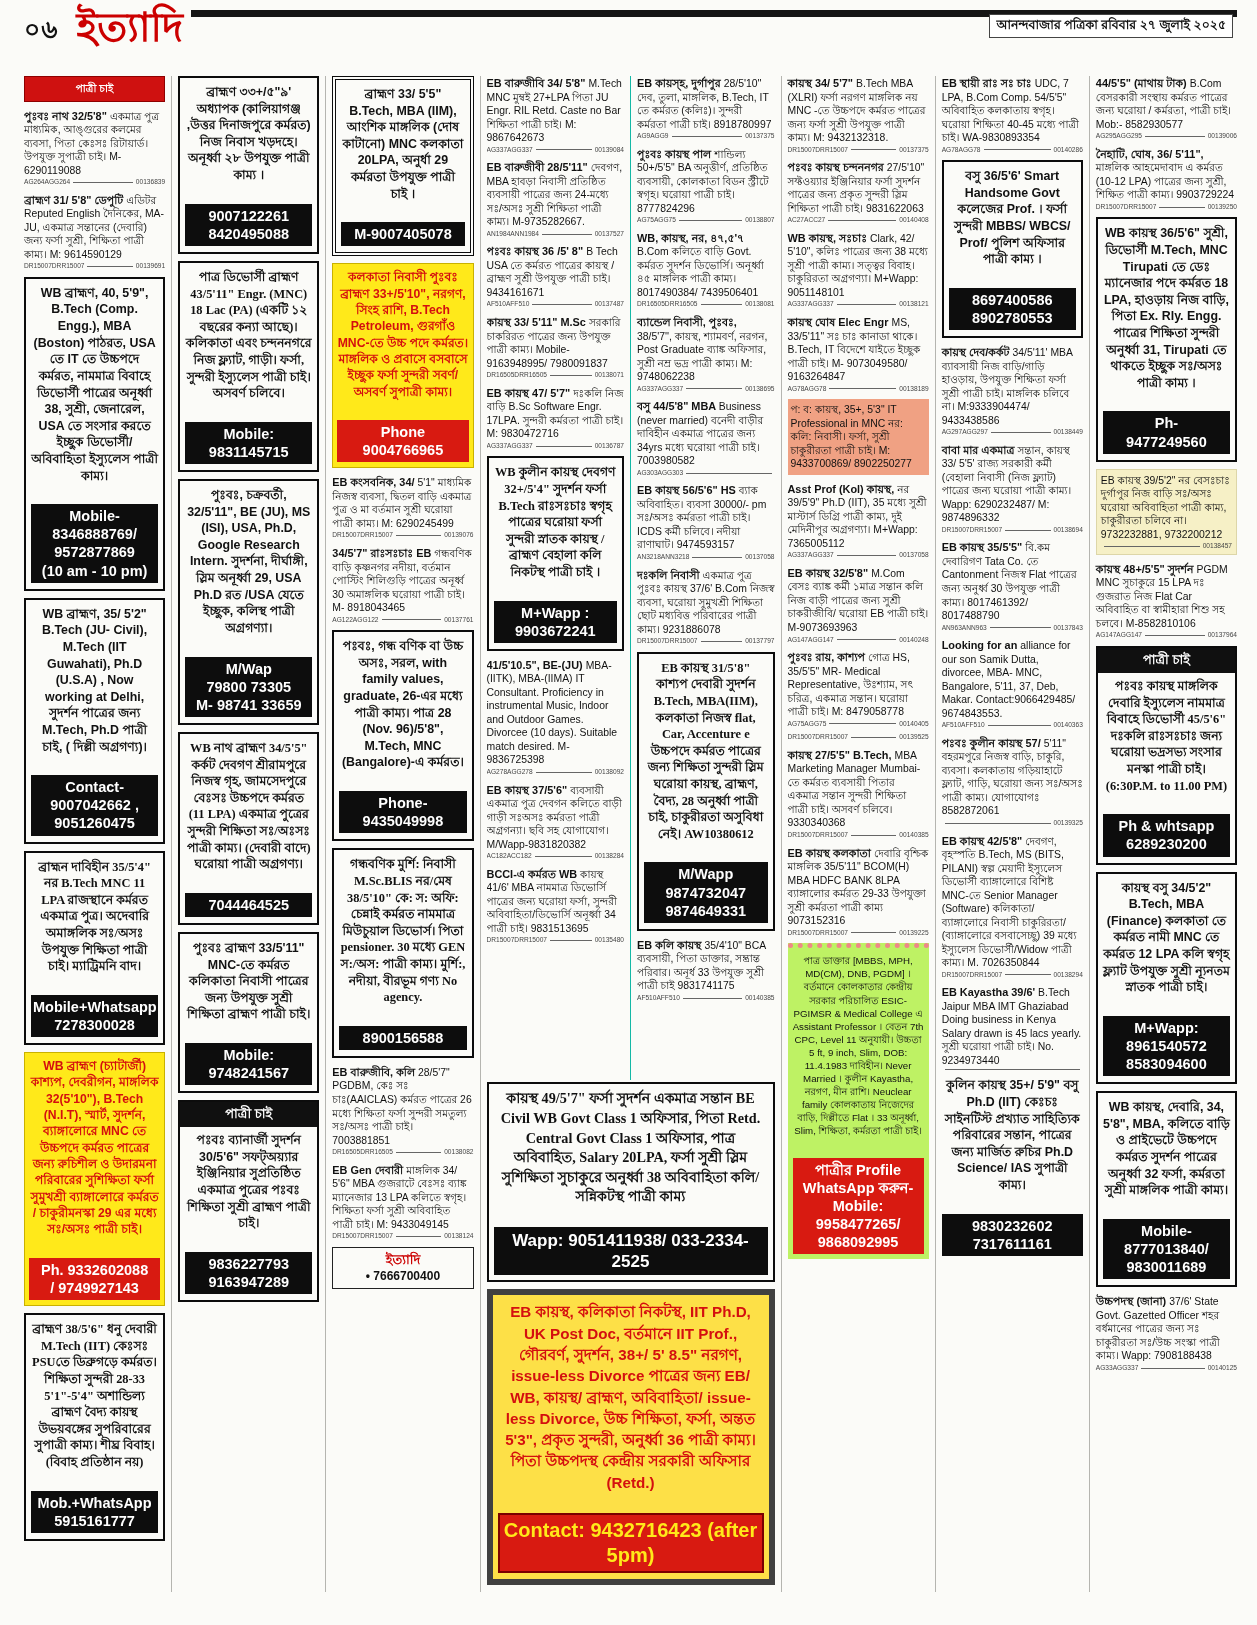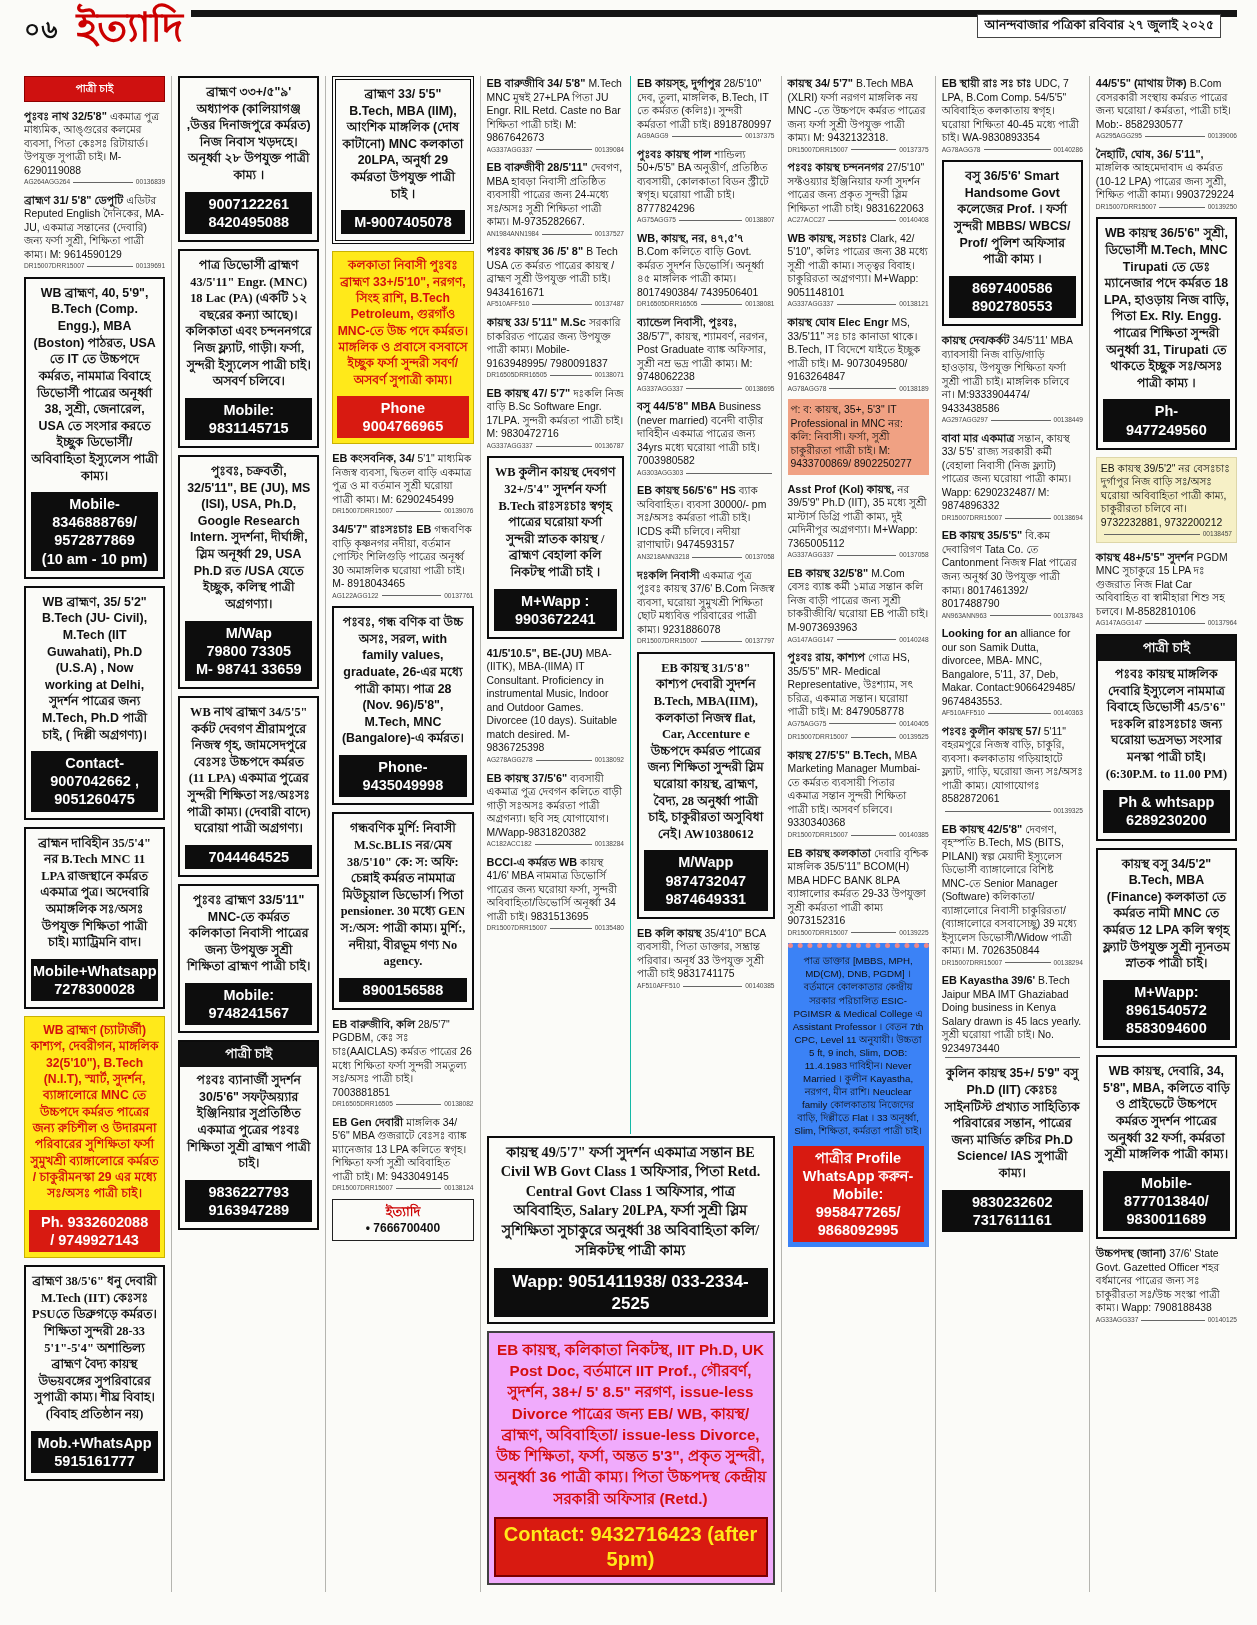--- a/index.html
+++ b/index.html
@@ -5,63 +5,63 @@
   *{box-sizing:border-box;margin:0;padding:0}
   html,body{width:1257px;background:#fbfbf8;font-family:"Liberation Sans","DejaVu Sans",sans-serif;color:#111}
   body{height:1625px;overflow:hidden}
   .paper{padding:10px 20px 8px 24px}
   
   .mast{position:relative;height:58px}
   .mastrow{display:flex;}
   .pageno{font-size:25px;font-weight:bold;letter-spacing:1px;margin-right:14px;padding-bottom:8px}
   .brand{color:#cc0000;font-size:40px;font-weight:bold;line-height:.85;padding:0 8px 2px 4px;z-index:2}
   .mastbar{flex:1;height:7px;background:#151515;margin-bottom:10px}
-  .masthead{position:absolute;right:16px;top:4px;font-size:12.5px;font-weight:bold;background:#fff;border:1px solid #444;padding:1px 6px}
+  .masthead{position:absolute;right:4px;top:4px;font-size:12.5px;font-weight:bold;background:#fff;border:1px solid #444;padding:1px 6px}
   
   .cols{display:flex;margin-top:8px;height:1516px}
   .cols>*{min-width:0}
   .cols>*+*{border-left:1px solid #b5b5b0;padding-left:6px;margin-left:6px}
   .col{flex:1 1 0;overflow:hidden}
   .colgroup{flex:2.04 1 0;display:flex;flex-direction:column;overflow:hidden}
   .cols2{display:flex;flex:1;min-height:0;overflow:hidden}
   .cols2>*+*{border-left:1px solid #14b8a6;padding-left:6px;margin-left:6px}
   .cols2 .col{flex:1 1 0}
   .widewrap{margin-top:2px}
   
   .ad{margin-bottom:7px}
   .ad-body{font-size:10.4px;line-height:1.3;word-wrap:break-word}
   .ad-title{font-weight:bold;font-size:10.9px}
   .codes{display:flex;align-items:center;margin-top:2px;font-size:6.6px;color:#444;line-height:1}
   .codeline{flex:1;border-top:1px solid #666;margin:0 3px}
-  .contact{margin-top:8px;text-align:center;font-weight:bold;white-space:pre-line}
+  .contact{margin-top:20px;text-align:center;font-weight:bold;white-space:pre-line}
   .contact.black{background:#0d0d0d;color:#fff;font-size:14.5px;line-height:1.25;padding:3px 2px}
   .contact.red{background:#d81a11;color:#fff;font-size:14.5px;line-height:1.25;padding:3px 2px}
   .ad.banner{background:#cf1110;border:1px solid #8e0000;color:#fff;text-align:center;font-weight:bold;font-size:17px;padding:5px 4px}
   .ad.boxed{border:2px solid #0c0c0c;padding:6px 5px;text-align:center}
   .ad.boxed .ad-body{font-size:12.4px;font-weight:bold;line-height:1.34}
   .ad.thick{border:4px double #0c0c0c}
   .ad.serif .ad-body{font-family:"Liberation Serif","DejaVu Serif",serif}
   .ad.yellow{background:#ffe91a;border:1px solid #c9b100;padding:5px 4px;text-align:center}
   .ad.yellow .ad-body{color:#d40f0f;font-weight:bold;font-size:12.2px;line-height:1.34}
   .ad.paleyellow{background:#f6f0c6;border:1px solid #ddd6a8;padding:4px}
   .ad.paleyellow .ad-body{font-size:10.4px}
   .ad.peach{background:#f0a183;padding:4px 3px}
-  .ad.pink{background:#3b82f6;padding:6px 5px 5px;border-top:5px dotted #e88;}
+  .ad.pink{background:#bef264;padding:6px 5px 5px;border-top:5px dotted #e88;}
   .ad.pink .ad-body{font-size:9.7px;text-align:center;line-height:1.35}
   .ad.centerbold{text-align:center}
   .ad.centerbold .ad-body{font-size:12.4px;font-weight:bold;line-height:1.34}
   .ad-header{background:#101010;color:#fff;text-align:center;font-weight:bold;font-size:13px;padding:2px 0;margin:-6px -5px 5px}
   .ad.footerbox{border:1px solid #222;text-align:center;padding:4px 2px}
   .ad.footerbox .ad-title{display:block;color:#cc0000;font-size:13px}
   .ad.footerbox .ad-body{font-size:12px;font-weight:bold}
   
   .widewrap .ad.serif{border:2px solid #0c0c0c;text-align:center;padding:5px}
   .widewrap .ad.serif .ad-body{font-size:14.2px;font-weight:bold;line-height:1.38}
   .widewrap .ad.serif .contact.black{font-size:17px}
-  .ad.yellowwide{background:#f0abfc;border:2px solid #404040;text-align:center;padding:6px 5px}
+  .ad.yellowwide{background:#fde047;border:6px solid #404040;text-align:center;padding:6px 5px}
   .ad.yellowwide .ad-body{color:#d40f0f;font-weight:bold;font-size:15.2px;line-height:1.4}
   .ad.yellowwide .contact{background:#d81a11;color:#ffe91a;border:2px solid #7a0000;font-size:20px;padding:3px}
 </style>
 </head>
 <body>
 
 <div class="paper">
   <div class="mast">
     <div class="mastrow">
       <span class="pageno">০৬</span>

